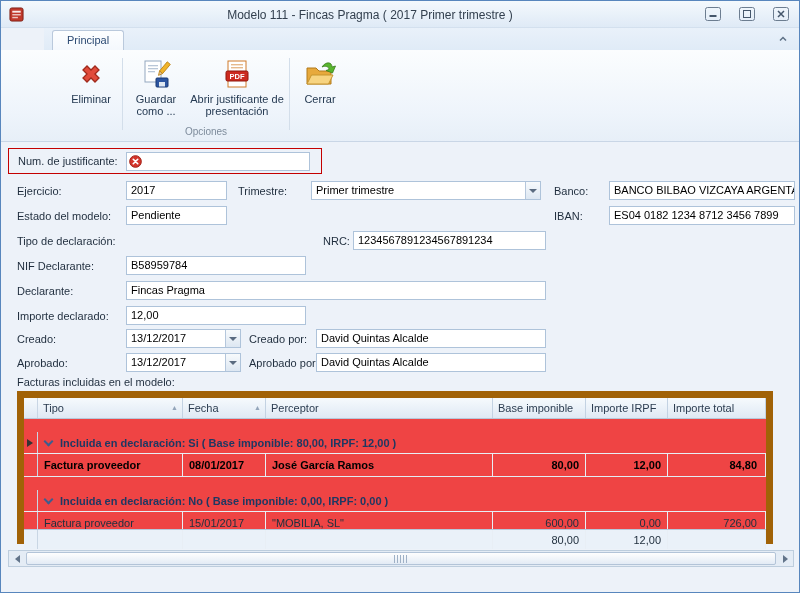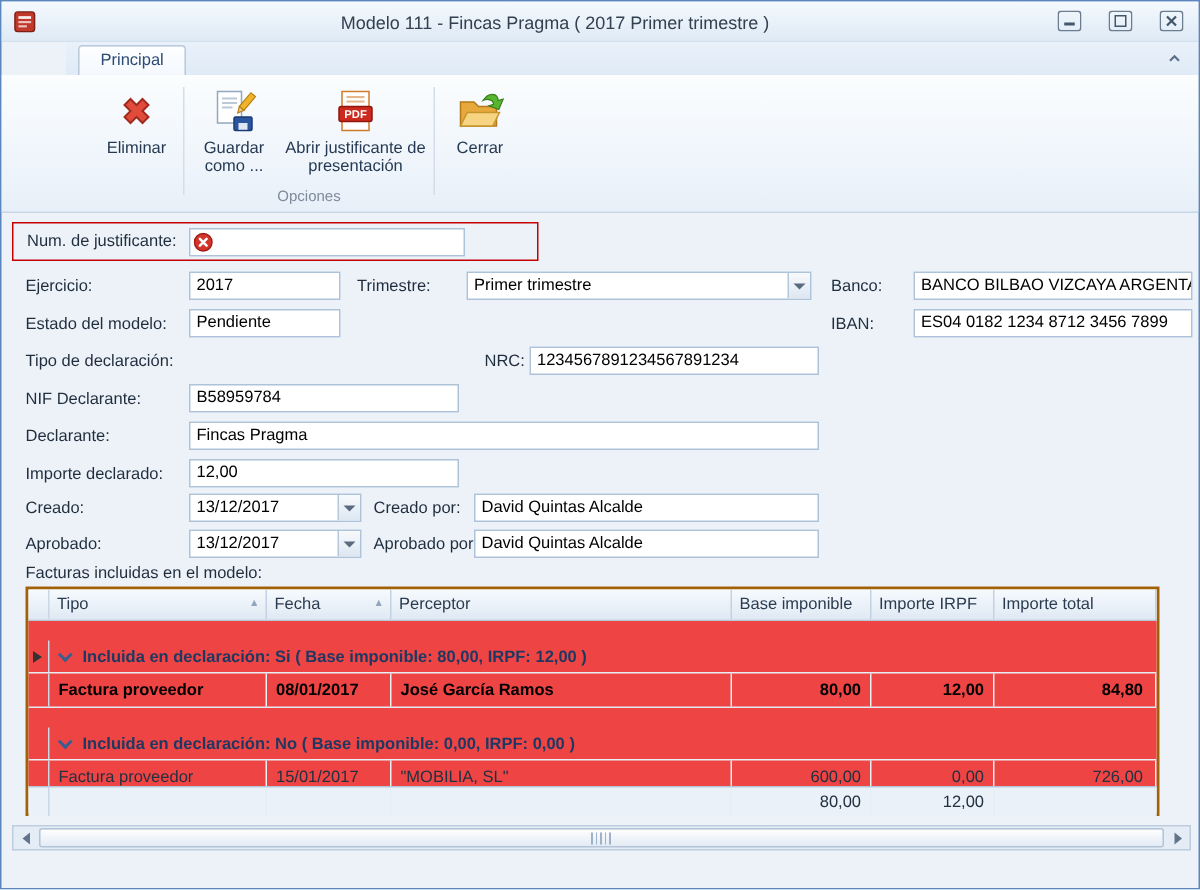--- a/index.html
+++ b/index.html
@@ -36,30 +36,30 @@
 
   
   .flabel { position:absolute; font-size:11px; color:#1f2d3d; white-space:nowrap; }
   .ffield { position:absolute; height:19px; background:#fff; border:1px solid #aec3da;
     font-size:11px; color:#000; line-height:17px; padding:0 4px; overflow:hidden; white-space:nowrap; }
   .combo { padding-right:17px; }
   .dd { position:absolute; right:0; top:0; bottom:0; width:15px; border-left:1px solid #b5c7dc;
     background:linear-gradient(#f7fafc,#dde7f2); display:flex; align-items:flex-start; justify-content:center; cursor:pointer; }
   .dd::after { content:""; border:4px solid transparent; border-top:4px solid #5a6b80; margin-top:7px; }
 
-  .valbox { position:absolute; top:147px; left:7px; width:351px; height:26px;
+  .valbox { position:absolute; top:147px; left:7px; width:314px; height:26px;
     border:1px solid #c40000; background:#edf2f9; }
   .valbox .flabel { left:9px; top:6px; }
   .valfield { position:absolute; left:117px; top:3px; width:184px; height:19px;
     background:#fff; border:1px solid #aec3da; }
   .valfield .erricon { position:absolute; left:2px; top:2px; line-height:0; }
 
   
   .grid { position:absolute; top:390px; left:16px; width:756px; height:153px;
-    border:2px solid #a16207; background:#fff; font-size:11px; color:#22303f; }
+    border:7px solid #a16207; background:#fff; font-size:11px; color:#22303f; }
   .ghead { display:flex; height:21px; background:linear-gradient(#f6fafd,#dfe9f4);
     border-bottom:1px solid #b7c8da; color:#2b3c50; }
   .hcell { display:flex; align-items:center; padding:0 5px; border-right:1px solid #c3d2e2;
     position:relative; cursor:pointer; overflow:hidden; white-space:nowrap; }
   .sort { position:absolute; right:4px; top:6px; font-size:7px; color:#93a5ba; }
   .gbody { position:relative; height:110px; overflow:hidden; background:#ef4444; }
   .gspacer { height:13px; }
   .ggroup { display:flex; height:22px; align-items:center; border-bottom:1px solid #e8eef5;
     color:#1f3862; font-weight:bold; cursor:pointer; }
   .grow { display:flex; height:23px; align-items:stretch; border-bottom:1px solid #e4ebf3; cursor:pointer;text-align:center; }

